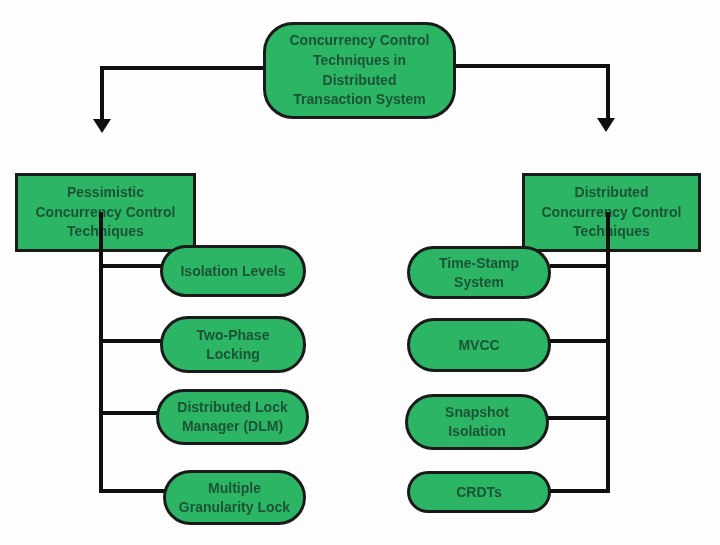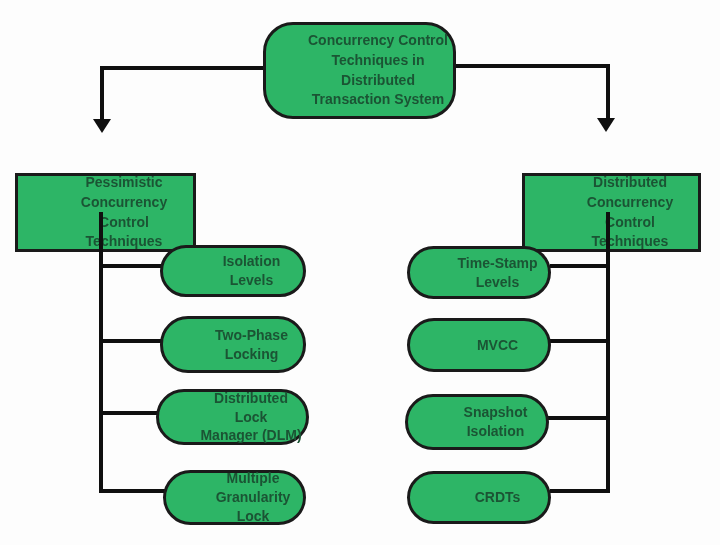--- a/index.html
+++ b/index.html
@@ -26,21 +26,20 @@
     box-sizing: border-box;
     background: var(--node-fill);
     border: 3px solid var(--node-border);
     color: var(--node-text);
     display: flex;
     align-items: center;
     justify-content: center;
     text-align: center;
     font-weight: 700;
     white-space: pre-line;
-    padding-left: 37px;
   }
   .root-node {
     left: 263px; top: 22px; width: 193px; height: 97px;
     border-radius: 30px;
     font-size: 14px;
     line-height: 1.42;
   }
   .branch-node {
     top: 133px; width: 181px; height: 79px;
     border-radius: 0;
@@ -106,19 +105,19 @@
   <div class="node pill" style="left:163px; top:470px; width:143px; height:55px;">Multiple
 Granularity Lock</div>
 
   <div class="line" style="left:606px; top:212px; width:4px; height:281px;"></div>
   <div class="line" style="left:550px; top:264px; width:58px; height:4px;"></div>
   <div class="line" style="left:550px; top:339px; width:58px; height:4px;"></div>
   <div class="line" style="left:548px; top:416px; width:60px; height:4px;"></div>
   <div class="line" style="left:550px; top:489px; width:58px; height:4px;"></div>
 
   <div class="node pill" style="left:407px; top:246px; width:144px; height:53px;">Time-Stamp
-Levels</div>
+System</div>
   <div class="node pill" style="left:407px; top:318px; width:144px; height:54px;">MVCC</div>
   <div class="node pill" style="left:405px; top:394px; width:144px; height:56px;">Snapshot
 Isolation</div>
-  <div class="node pill" style="left:407px; top:471px; width:144px; height:53px;">CRDTs</div>
+  <div class="node pill" style="left:407px; top:471px; width:144px; height:42px;">CRDTs</div>
 
 </div>
 
 </body></html>

